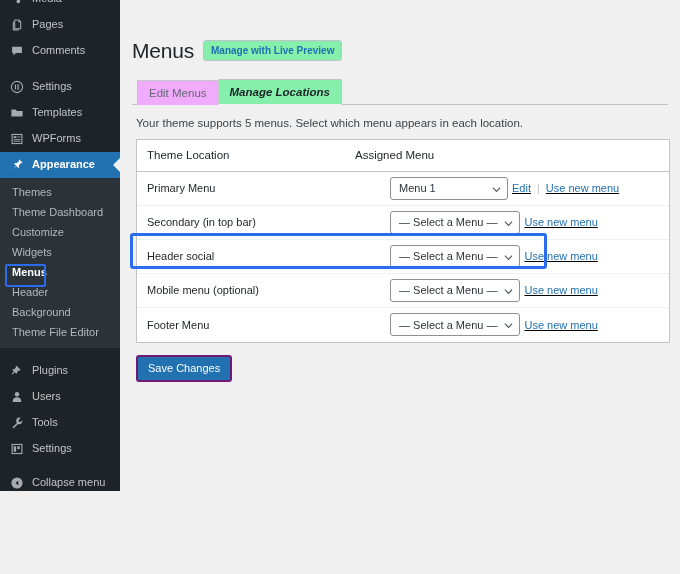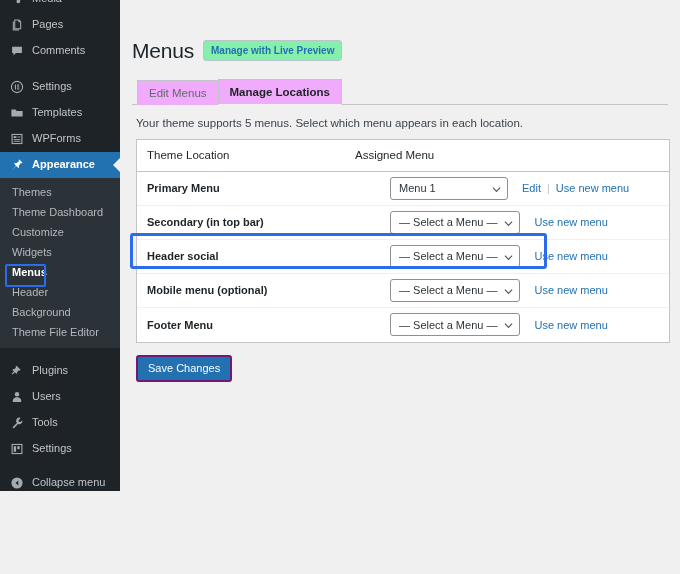--- a/index.html
+++ b/index.html
@@ -116,25 +116,26 @@
     border-bottom: none;
     background: #f0abfc;
     color: #646970;
     line-height: 13px;
     margin-right: -1px;
     cursor: pointer;
     position: relative;
     top: 1px;
   }
   .tab.active {
-    background: #f0abfc;
+    background: #86efac;
     color: #1d2327;
     font-weight: bold;
     border-bottom: 1px solid #f0f0f1;
     top: 1px;
+    font-style: italic;
   }
 
   .desc {
     font-size: 11.5px;
     color: #3c434a;
     margin-top: 12px;
     margin-left: 4px;
   }
 
   
@@ -161,21 +162,21 @@
   .th {
     font-size: 11.5px;
     color: #1d2327;
     font-weight: normal;
   }
   .col-loc { flex: 0 0 208px; }
   .col-menu { flex: 1 1 auto; display: flex; align-items: center; }
   .td-loc {
     font-size: 11px;
     color: #1d2327;
-    font-weight: bold;
+    font-weight: normal;
   }
   .select {
     border: 1px solid #8c8f94;
     background: #fff;
     border-radius: 3px;
     height: 23px;
     min-width: 118px;
     display: inline-flex;
     align-items: center;
     justify-content: space-between;
@@ -184,21 +185,21 @@
     color: #2c3338;
     cursor: pointer;
     box-shadow: 0 0 0 transparent;
     margin-left: 35px;
   }
   .select .caret {
     margin-left: 7px;
     display: inline-block;
     width: 9px; height: 9px;
   }
-  .links { margin-left: 14px; display: flex; align-items: center; gap: 0; }
+  .links { margin-left: 4px; display: flex; align-items: center; gap: 0; text-decoration: underline; }
   .lnk {
     font-size: 11px;
     color: #2271b1;
     text-decoration: none;
     cursor: pointer;
   }
   .lnk-sep {
     color: #c3c4c7;
     margin: 0 6px;
     font-size: 11px;

